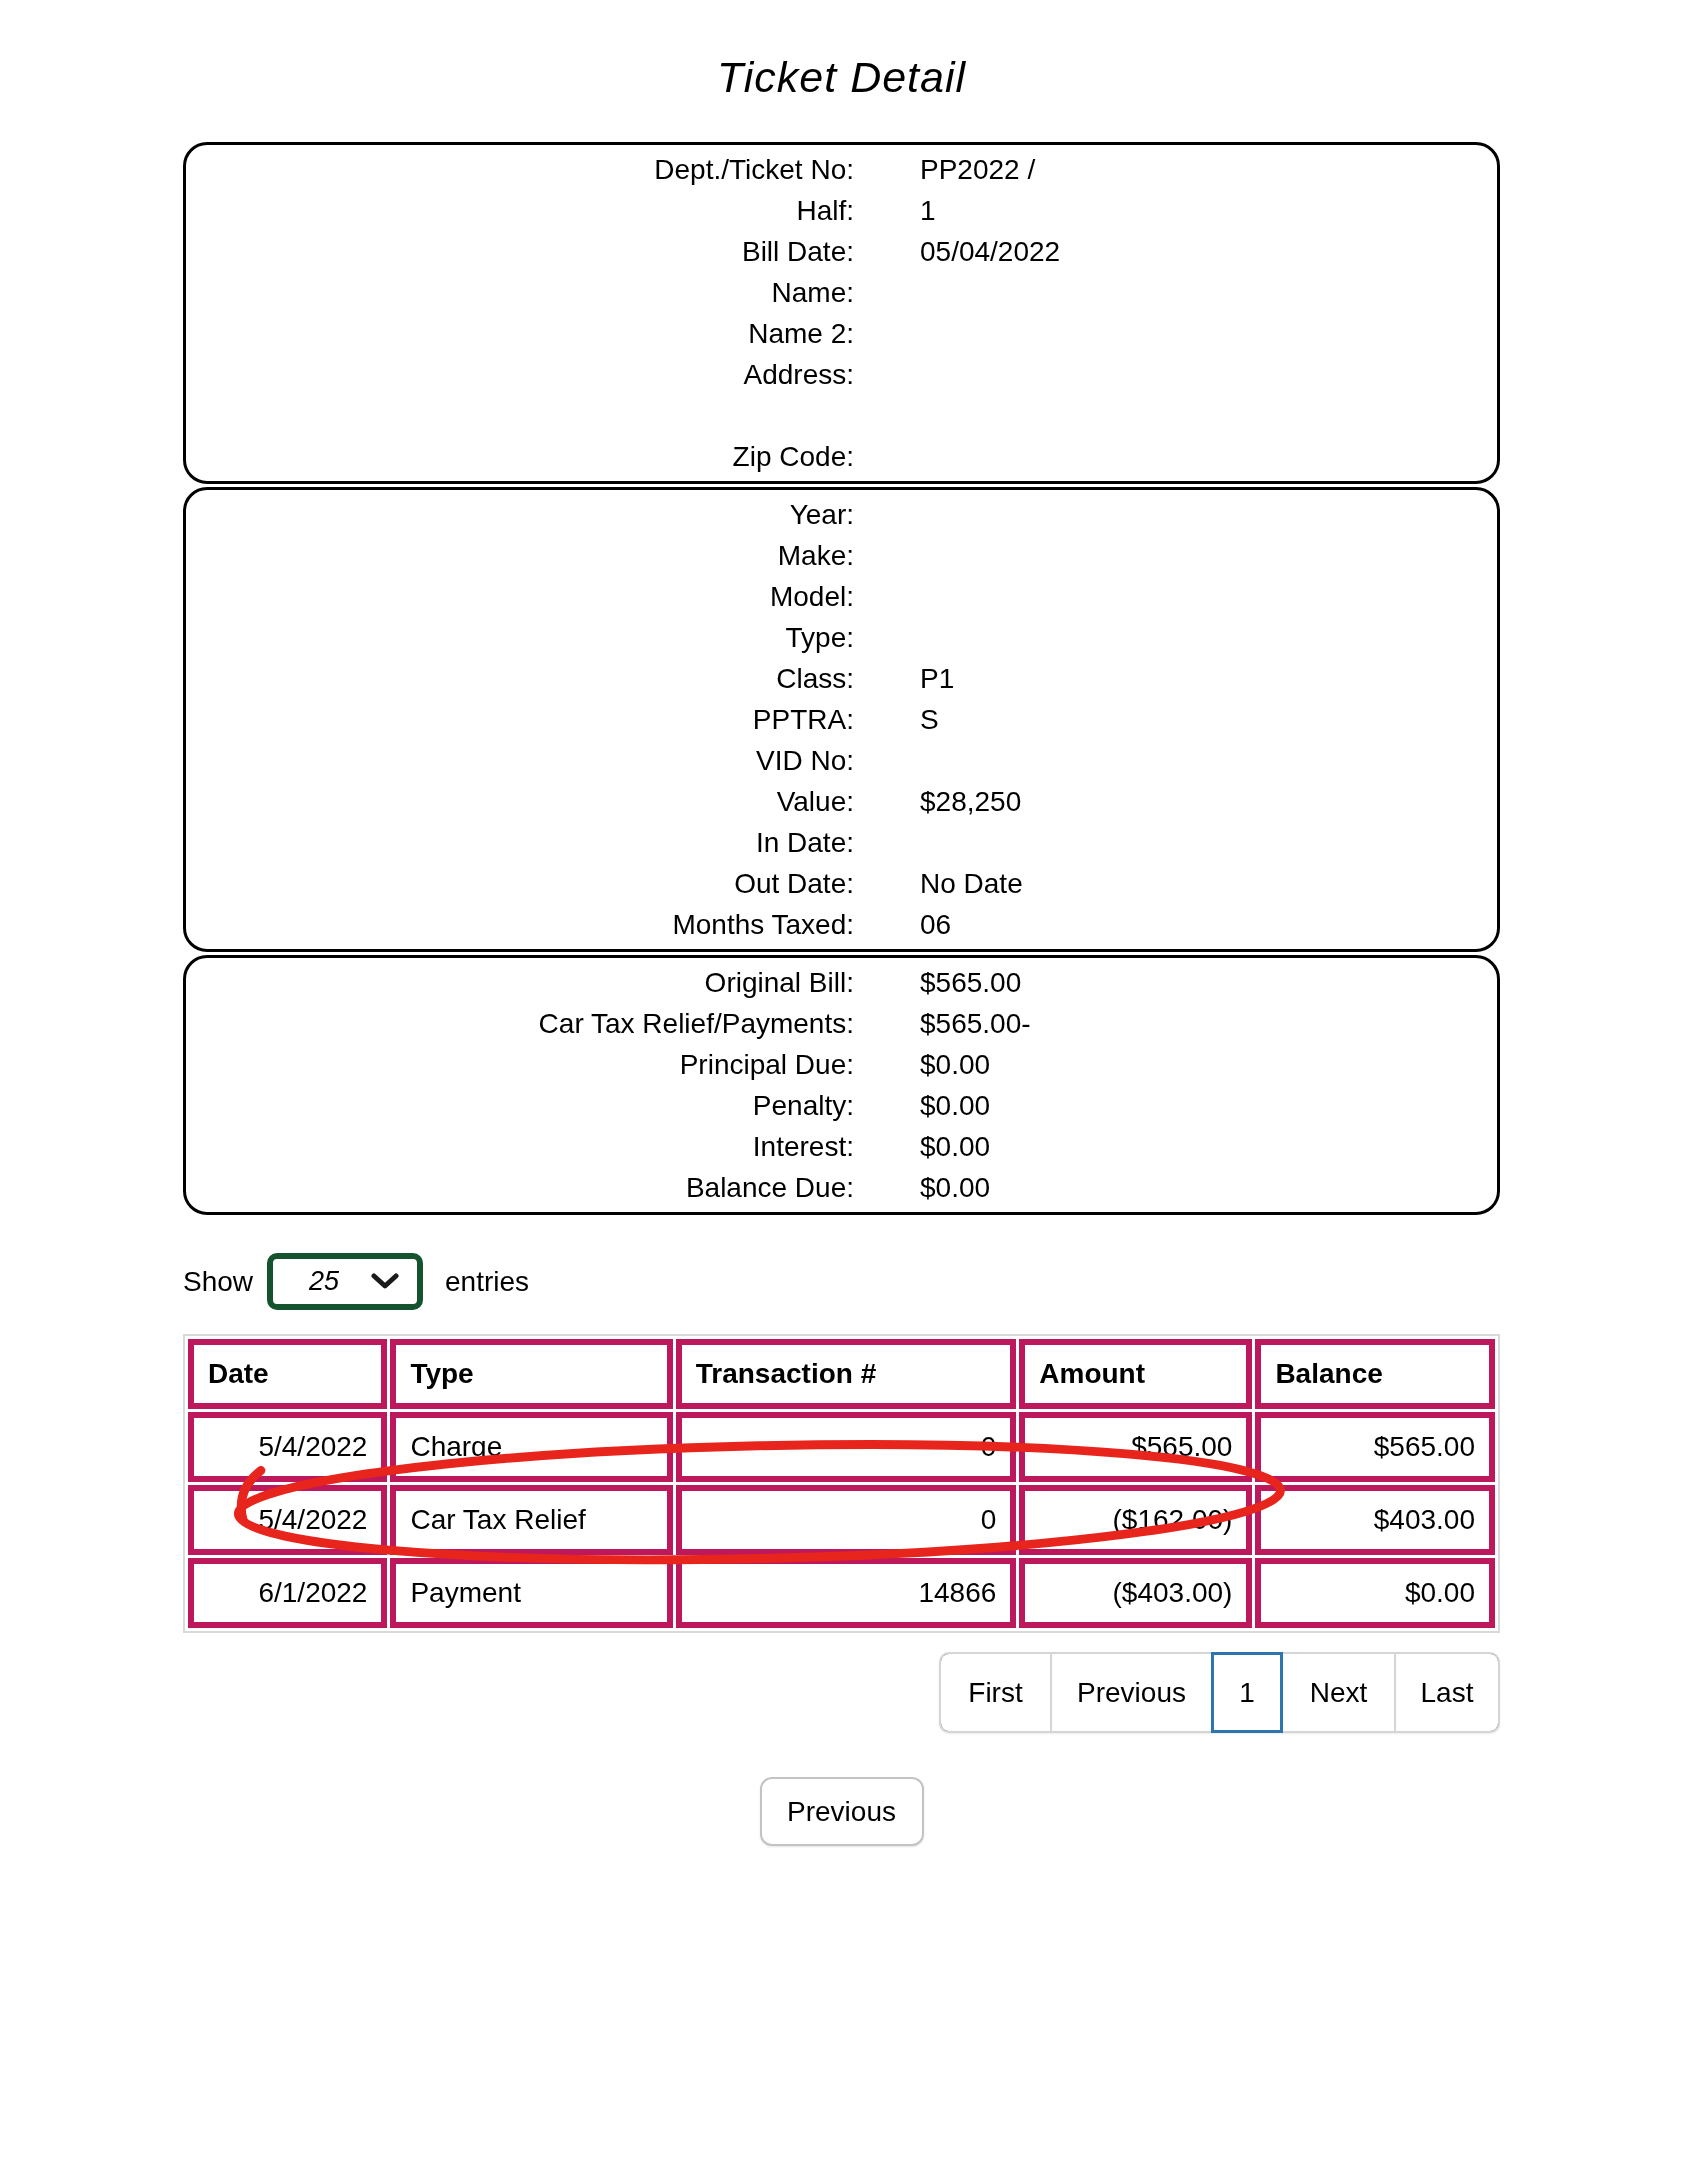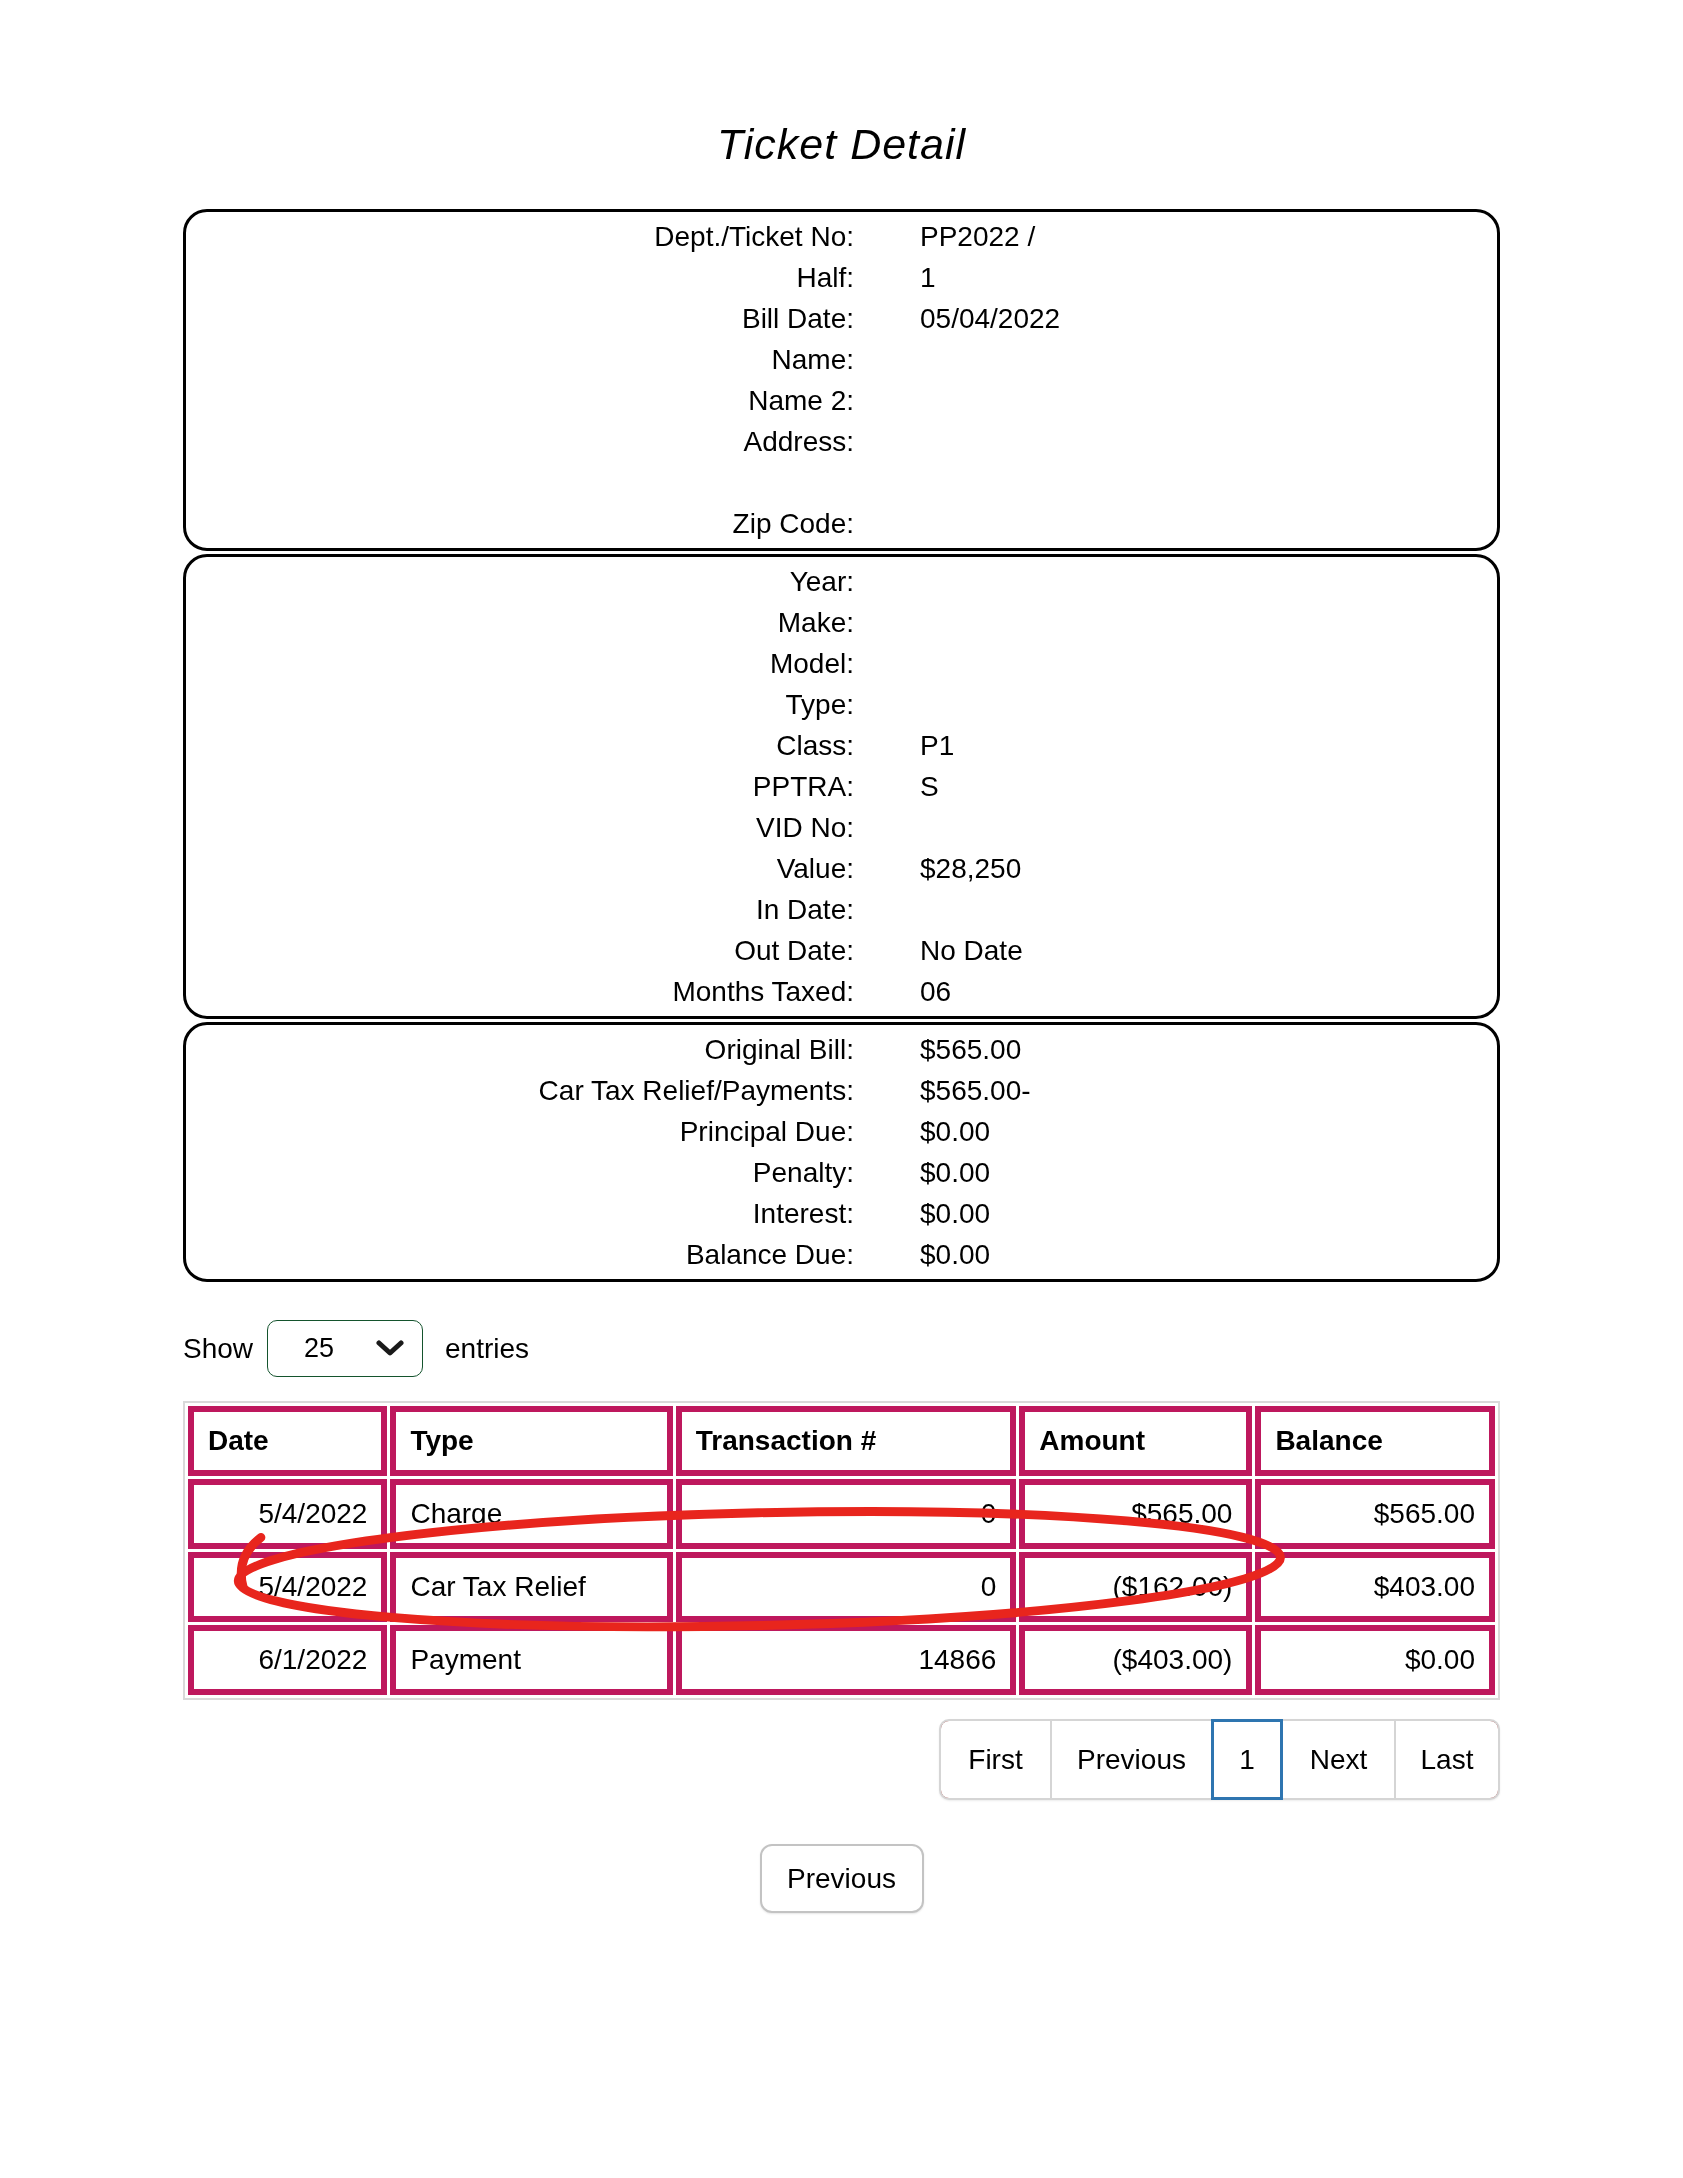--- a/index.html
+++ b/index.html
@@ -1,39 +1,39 @@
 <!DOCTYPE html>
 <html><head>
 <meta charset="utf-8">
 <style>
   html,body { margin:0; padding:0; background:#ffffff; }
   .page {
     position:relative; width:1683px; height:2178px; background:#fff;
     font-family:"Liberation Sans", sans-serif; color:#000; overflow:hidden;
   }
   .title {
-    margin:0; padding-top:120px; text-align:center;
+    margin:0; padding-top:53px; text-align:center;
     font-style:italic; font-weight:normal; font-size:43px; letter-spacing:1px;
   }
   .subtitle { margin:14px 0 0; text-align:center; font-weight:bold; font-size:33px; }
 
   .content { width:1317px; margin:40px auto 0; }
 
   .box { border:3px solid #000; border-radius:24px; padding:4px 0; background:#fff; box-sizing:border-box; }
   .box + .box { margin-top:3px; }
   .frow { display:flex; font-size:28px; line-height:41px; min-height:41px; }
   .flabel { width:624px; text-align:right; white-space:pre;margin-left:44px; }
   .fvalue { padding-left:66px; white-space:pre; }
 
   .entries-bar { margin-top:38px; display:flex; align-items:center; font-size:28px; }
   .select {
     width:156px; height:57px; box-sizing:border-box; margin-left:14px;
-    border:1px solid #14532d; border-radius:10px; background:#fff;
+    border:6px solid #14532d; border-radius:10px; background:#fff;
     display:flex; align-items:center; justify-content:space-between;
-    padding:0 18px 0 36px; cursor:pointer;
+    padding:0 18px 0 36px; cursor:pointer;font-style:italic;
   }
   .select-value { font-size:27px; }
   .chev { display:block; }
   .entries-label { margin-left:22px; }
 
   .grid-wrap { margin-top:24px; border:2px solid #d9d9d9; position:relative; background:#fff; }
   table.grid { width:100%; border-collapse:separate; border-spacing:3px; font-size:28px; }
   .grid th, .grid td { border:6px solid #be185d; padding:13px 14px; background:#fff; }
   .grid th { text-align:left; font-weight:bold; }
   .grid td.r { text-align:right; }

